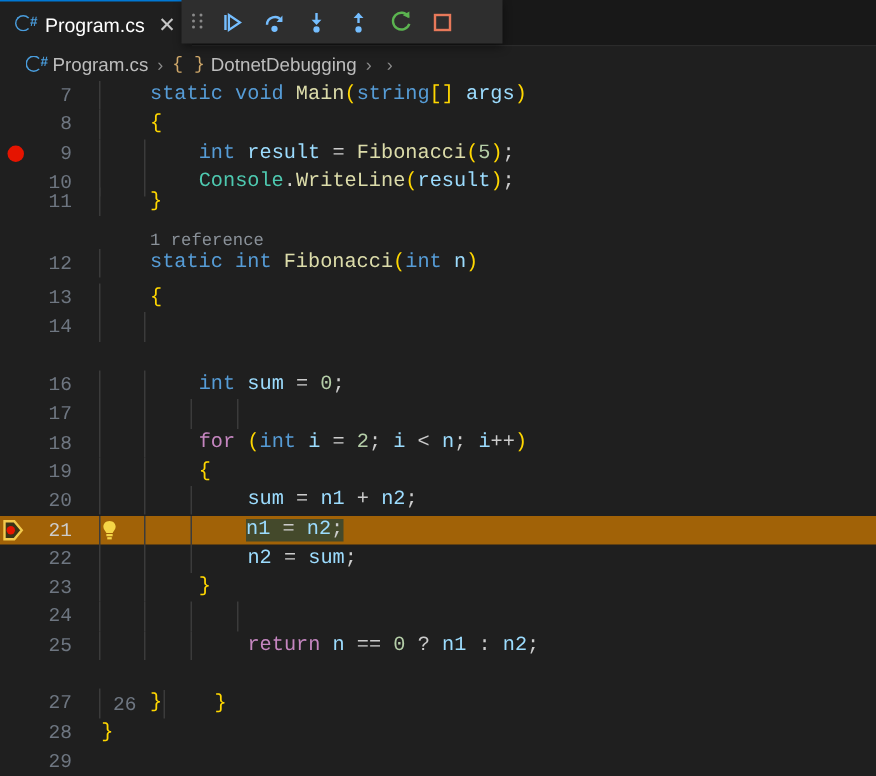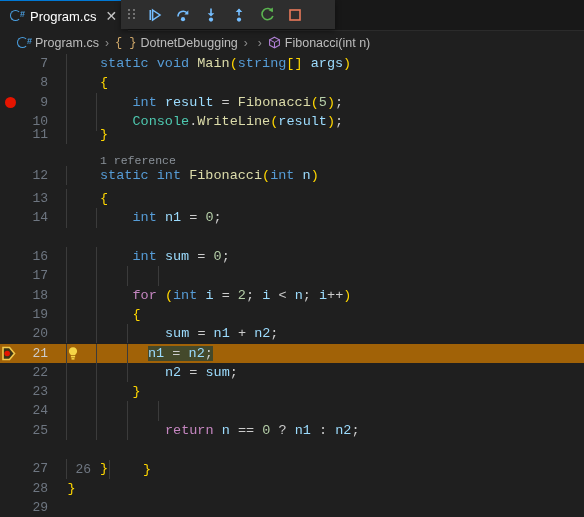--- a/index.html
+++ b/index.html
@@ -323,55 +323,45 @@
   <span class="sep">›</span>
 
   <span class="crumb">
     <span class="ns-icon">{ }</span>
     <span class="crumb-text">DotnetDebugging</span>
   </span>
   <span class="sep">›</span>
 
   <span class="sep">›</span>
 
-  <span class="crumb">
-    <span class="method-icon">
-      <svg width="13" height="13" viewBox="0 0 13 13">
-        <path d="M6.5 1.2 L11.4 3.8 L11.4 9.2 L6.5 11.8 L1.6 9.2 L1.6 3.8 Z" fill="none" stroke="#b180d7" stroke-width="1.1"></path>
-        <path d="M1.6 3.8 L6.5 6.4 L11.4 3.8" fill="none" stroke="#b180d7" stroke-width="1"></path>
-        <line x1="6.5" y1="6.4" x2="6.5" y2="11.8" stroke="#b180d7" stroke-width="1"></line>
-      </svg>
-    </span>
-    <span class="crumb-text">Fibonacci(int n)</span>
-  </span>
 </div>
 
 <div id="editor">
     <div class="row" style="top: 0px;"><div class="iguide" style="left: 66px;"></div><span class="lineno">7</span><span class="code" style="left: 100px;"><span class="kw">static</span> <span class="kw">void</span> <span class="mth">Main</span><span class="br1">(</span><span class="kw">string</span><span class="br1">[</span><span class="br1">]</span> <span class="var">args</span><span class="br1">)</span></span></div>
     <div class="row" style="top: 19.3px;"><div class="iguide" style="left: 66px;"></div><span class="lineno">8</span><span class="code" style="left: 100px;"><span class="br1">{</span></span></div>
     <div class="row" style="top: 38.6px;"><div class="iguide" style="left: 66px;"></div><div class="iguide" style="left: 96px;"></div><div class="gutter-bp"></div><span class="lineno">9</span><span class="code" style="left: 132.48px;"><span class="kw">int</span> <span class="var">result</span> <span class="pun">=</span> <span class="mth">Fibonacci</span><span class="br1">(</span><span class="num">5</span><span class="br1">)</span><span class="pun">;</span></span></div>
     <div class="row" style="top: 57.9px;"><div class="iguide" style="left: 66px;"></div><div class="iguide" style="left: 96px;"></div><span class="lineno">10</span><span class="code" style="left: 132.48px;"><span class="typ">Console</span><span class="pun">.</span><span class="mth">WriteLine</span><span class="br1">(</span><span class="var">result</span><span class="br1">)</span><span class="pun">;</span></span></div>
     <div class="row" style="top: 71px;"><div class="iguide" style="left: 66px;"></div><span class="lineno">11</span><span class="code" style="left: 100px;"><span class="br1">}</span></span></div>
     <div class="row" style="top: 96.5px;"><span class="codelens" style="left: 100px;">1 reference</span></div>
     <div class="row" style="top: 112px;"><div class="iguide" style="left: 66px;"></div><span class="lineno">12</span><span class="code" style="left: 100px;"><span class="kw">static</span> <span class="kw">int</span> <span class="mth">Fibonacci</span><span class="br1">(</span><span class="kw">int</span> <span class="var">n</span><span class="br1">)</span></span></div>
     <div class="row" style="top: 135.1px; padding-left: 24px;"><div class="iguide" style="left: 66px;"></div><span class="lineno">13</span><span class="code" style="left: 100px;"><span class="br1">{</span></span></div>
-    <div class="row" style="top: 154.4px;"><div class="iguide" style="left: 66px;"></div><div class="iguide" style="left: 96px;"></div><span class="lineno">14</span><span class="code" style="left: 132.48px;"><span class="kw">int</span> <span class="var">n1</span> <span class="pun">=</span> <span class="num">0</span><span class="pun">;</span></span></div>
+    <div class="row" style="top: 154.4px;"><div class="iguide" style="left: 66px;"></div><div class="iguide" style="left: 96px;"></div><span class="lineno">14</span></div>
     <div class="row" style="top: 193px;"><div class="iguide" style="left: 66px;"></div><div class="iguide" style="left: 96px;"></div><span class="lineno">16</span><span class="code" style="left: 132.48px;"><span class="kw">int</span> <span class="var">sum</span> <span class="pun">=</span> <span class="num">0</span><span class="pun">;</span></span></div>
     <div class="row" style="top: 212.3px;"><div class="iguide" style="left: 66px;"></div><div class="iguide" style="left: 96px;"></div><div class="iguide" style="left: 127px;"></div><div class="iguide" style="left: 158px;"></div><span class="lineno">17</span><span class="code" style="left: 67.52px;"></span></div>
     <div class="row" style="top: 231.6px;"><div class="iguide" style="left: 66px;"></div><div class="iguide" style="left: 96px;"></div><span class="lineno">18</span><span class="code" style="left: 132.48px;"><span class="ctl">for</span> <span class="br1">(</span><span class="kw">int</span> <span class="var">i</span> <span class="pun">=</span> <span class="num">2</span><span class="pun">;</span> <span class="var">i</span> <span class="pun">&lt;</span> <span class="var">n</span><span class="pun">;</span> <span class="var">i</span><span class="pun">+</span><span class="pun">+</span><span class="br1">)</span></span></div>
     <div class="row" style="top: 250.9px;"><div class="iguide" style="left: 66px;"></div><div class="iguide" style="left: 96px;"></div><span class="lineno">19</span><span class="code" style="left: 132.48px;"><span class="br1">{</span></span></div>
     <div class="row" style="top: 270.2px;"><div class="iguide" style="left: 66px;"></div><div class="iguide" style="left: 96px;"></div><div class="iguide" style="left: 127px;"></div><span class="lineno">20</span><span class="code" style="left: 164.96px;"><span class="var">sum</span> <span class="pun">=</span> <span class="var">n1</span> <span class="pun">+</span> <span class="var">n2</span><span class="pun">;</span></span></div>
     <div class="row current-line" style="top: 289.5px;"><div class="iguide" style="left: 66px;"></div><div class="iguide" style="left: 96px;"></div><div class="iguide" style="left: 127px;"></div><div class="gutter-exec"><svg width="16" height="15" viewBox="0 0 16 15">
           <path d="M2 1.5 L8.5 1.5 L13.5 7.5 L8.5 13.5 L2 13.5 Z" fill="#3a3316" stroke="#f2c94c" stroke-width="1.6"></path>
           <circle cx="6.2" cy="7.5" r="2.8" fill="#e51400"></circle>
         </svg></div><div class="lightbulb"><svg width="14" height="15" viewBox="0 0 14 15">
           <path d="M7 1.3 C4.3 1.3 2.9 3.3 2.9 5.2 C2.9 7 4.3 7.9 4.9 9.3 L9.1 9.3 C9.7 7.9 11.1 7 11.1 5.2 C11.1 3.3 9.7 1.3 7 1.3 Z" fill="#f5d547"></path>
           <rect x="4.9" y="10" width="4.2" height="1.5" fill="#f5d547"></rect>
           <rect x="5.5" y="12.1" width="3" height="1.5" fill="#f5d547"></rect>
-        </svg></div><span class="lineno">21</span><span class="code" style="left: 148px;"><span class="sel"><span class="var">n1</span> <span class="pun">=</span> <span class="var">n2</span><span class="pun">;</span></span></span></div>
+        </svg></div><span class="lineno">21</span><span class="code" style="left: 164px;"><span class="sel"><span class="var">n1</span> <span class="pun">=</span> <span class="var">n2</span><span class="pun">;</span></span></span></div>
     <div class="row" style="top: 308.8px;"><div class="iguide" style="left: 66px;"></div><div class="iguide" style="left: 96px;"></div><div class="iguide" style="left: 127px;"></div><span class="lineno">22</span><span class="code" style="left: 164.96px;"><span class="var">n2</span> <span class="pun">=</span> <span class="var">sum</span><span class="pun">;</span></span></div>
     <div class="row" style="top: 328.1px;"><div class="iguide" style="left: 66px;"></div><div class="iguide" style="left: 96px;"></div><span class="lineno">23</span><span class="code" style="left: 132.48px;"><span class="br1">}</span></span></div>
     <div class="row" style="top: 347.4px;"><div class="iguide" style="left: 66px;"></div><div class="iguide" style="left: 96px;"></div><div class="iguide" style="left: 127px;"></div><div class="iguide" style="left: 158px;"></div><span class="lineno">24</span><span class="code" style="left: 67.52px;"></span></div>
     <div class="row" style="top: 366.7px;"><div class="iguide" style="left: 66px;"></div><div class="iguide" style="left: 96px;"></div><div class="iguide" style="left: 127px;"></div><span class="lineno">25</span><span class="code" style="left: 164.96px;"><span class="ctl">return</span> <span class="var">n</span> <span class="pun">=</span><span class="pun">=</span> <span class="num">0</span> <span class="pun">?</span> <span class="var">n1</span> <span class="pun">:</span> <span class="var">n2</span><span class="pun">;</span></span></div>
     <div class="row" style="top: 406px; margin-left: 43px;"><div class="iguide" style="left: 66px;"></div><span class="lineno">26</span><span class="code" style="left: 100px;"><span class="br1">}</span></span></div>
     <div class="row" style="top: 405.3px;"><div class="iguide" style="left: 66px;"></div><span class="lineno">27</span><span class="code" style="left: 100px;"><span class="br1">}</span></span></div>
     <div class="row" style="top: 424.6px;"><span class="lineno">28</span><span class="code" style="left: 67.52px;"><span class="br1">}</span></span></div>
     <div class="row" style="top: 443.9px;"><span class="lineno">29</span><span class="code" style="left: 67.52px;"></span></div>
   </div>
 

